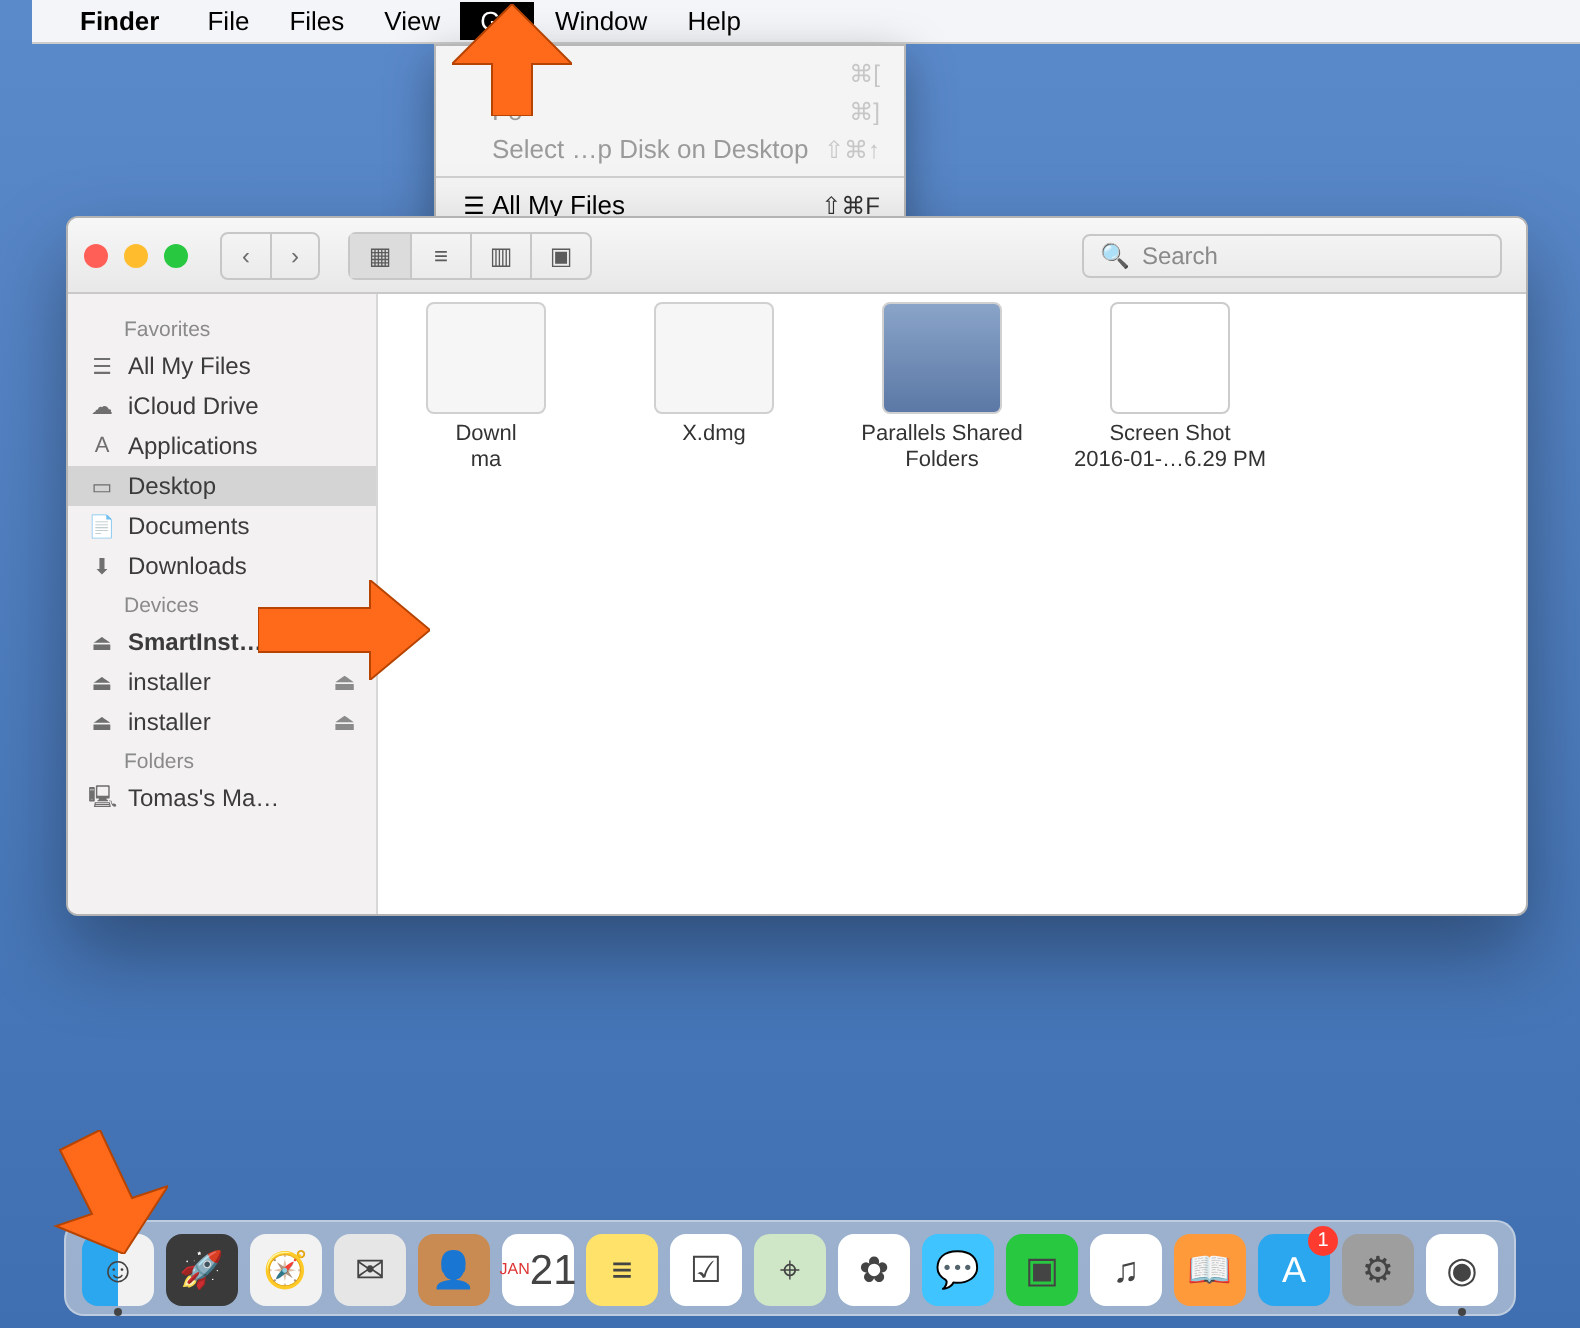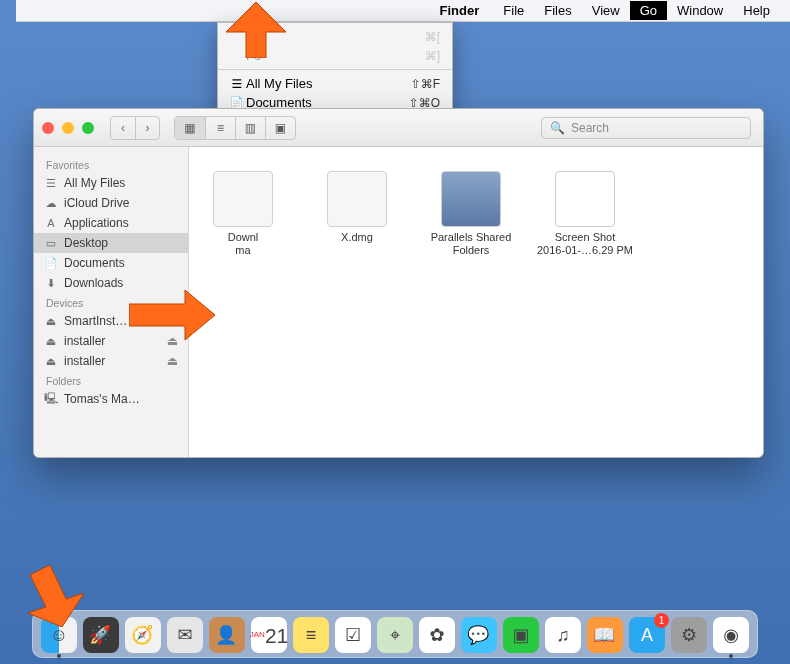--- a/index.html
+++ b/index.html
@@ -1,18 +1,18 @@
 <!DOCTYPE html>
 <html><head>
 <meta charset="utf-8">
 <style>
   * { box-sizing: border-box; margin: 0; padding: 0; font-family: -apple-system, "Helvetica Neue", Arial, sans-serif; }
   body { width: 790px; height: 664px; background: linear-gradient(#5b8acb,#3f6fb0); overflow: hidden; position: relative; }
   
-  .menubar { position: absolute; top:0; left:16px; right:0; height:22px; background: rgba(250,250,250,0.96); display:flex; align-items:center; font-size:13px; padding:0 10px; gap:0; border-bottom:1px solid #ccc;justify-content:flex-end;}
+  .menubar { position: absolute; top:0; left:16px; right:0; height:22px; background: rgba(250,250,250,0.96); display:flex; align-items:center; font-size:13px; padding:0 10px; gap:0; border-bottom:1px solid #ccc;}
   .apple-logo { font-size:14px; margin-right:14px;}
   .app-name { font-weight:600; margin-right:14px;}
   .menu-item { padding:2px 10px; cursor:default; }
   .menu-item.open { background:#000000; color:#fff; }
   
   .dropdown { position:absolute; top:22px; left:217px; width:236px; background:#f4f4f4; border:1px solid #b7b7b7; border-radius:0 0 5px 5px; box-shadow:0 8px 24px rgba(0,0,0,0.35); padding:4px 0; font-size:13px;}
   .dd-row { display:flex; align-items:center; padding:2px 12px 2px 10px; height:19px; color:#000;}
   .dd-row.dis { color:#9a9a9a;}
   .dd-row.sel { background:#2a66d0; color:#fff;}
   .dd-ico { width:18px; display:inline-flex; justify-content:center; font-size:12px;}
@@ -29,25 +29,25 @@
   .nava{width:24px;height:22px;display:flex;align-items:center;justify-content:center;font-size:12px;color:#6a6a6a;}
   .nava+.nava{border-left:1px solid #c7c7c7;}
   .viewseg{display:flex;border:1px solid #c7c7c7;border-radius:4px;margin-left:6px;}
   .viewseg .seg{width:30px;height:22px;display:flex;align-items:center;justify-content:center;font-size:12px;color:#5b5b5b;}
   .viewseg .seg.active{background:#dcdcdc;}
   .viewseg .seg+.seg{border-left:1px solid #c7c7c7;}
   .spacer{flex:1;}
   .search{display:flex;align-items:center;border:1px solid #c7c7c7;border-radius:4px;width:210px;height:22px;padding:0 8px;color:#8a8a8a;font-size:12px;gap:6px;margin-right:4px;}
   .body{flex:1;display:flex;}
   .sidebar{width:155px;background:#f3f1f2;border-right:1px solid #d7d7d7;padding:8px 0;font-size:12px;overflow:hidden;}
-  .sb-head{color:#8a8a8a;font-size:10.5px;padding:4px 12px 2px;font-weight:500;}
+  .sb-head{color:#8a8a8a;font-size:10.5px;padding:4px 28px 2px;font-weight:500;}
   .sb-item{display:flex;align-items:center;gap:6px;padding:2px 10px;height:20px;color:#3b3b3b;}
   .sb-item.sel{background:#d4d4d4;}
   .sb-ico{width:14px;text-align:center;color:#6f6f6f;font-size:11px;}
-  .content{flex:1;padding:24px 6px;display:flex;flex-wrap:wrap;align-content:flex-start;gap:6px 18px;}
+  .content{flex:1;padding:4px 6px;display:flex;flex-wrap:wrap;align-content:flex-start;gap:6px 18px;}
   .fileitem{width:96px;display:flex;flex-direction:column;align-items:center;gap:4px;}
   .fileico{width:60px;height:56px;border:1px solid #d0d0d0;border-radius:4px;background:#f6f6f6;}
   .filelabel{font-size:11px;text-align:center;color:#333;line-height:1.2;}
   
   .dockwrap{position:absolute;left:0;right:0;bottom:6px;display:flex;justify-content:center;}
   .dock{background:rgba(230,230,230,0.55);border:1px solid rgba(255,255,255,0.35);border-radius:10px;padding:6px 8px 4px;display:flex;gap:6px;align-items:flex-end;}
   .dockicon{width:36px;height:36px;border-radius:8px;background:#d9d9d9;display:flex;align-items:center;justify-content:center;font-size:18px;color:#444;position:relative;}
   .dot{position:absolute;bottom:-5px;left:50%;transform:translateX(-50%);width:4px;height:4px;border-radius:50%;background:#444;}
   
   .arrow{position:absolute;pointer-events:none;}
@@ -89,20 +89,25 @@
     <div class="dd-row dis">
       <span class="dd-ico"></span>
       <span class="dd-label">B</span>
       <span class="dd-short">⌘[</span>
     </div>
     <div class="dd-row dis">
       <span class="dd-ico"></span>
       <span class="dd-label">Fo</span>
       <span class="dd-short">⌘]</span>
     </div>
+    <div class="dd-row dis">
+      <span class="dd-ico"></span>
+      <span class="dd-label">Select …p Disk on Desktop</span>
+      <span class="dd-short">⇧⌘↑</span>
+    </div>
     <div class="dd-sep"></div>
     <div class="dd-row">
       <span class="dd-ico">☰</span>
       <span class="dd-label">All My Files</span>
       <span class="dd-short">⇧⌘F</span>
     </div>
     <div class="dd-row">
       <span class="dd-ico">📄</span>
       <span class="dd-label">Documents</span>
       <span class="dd-short">⇧⌘O</span>
@@ -210,21 +215,21 @@
           <span class="sb-ico">📄</span>
           <span style="flex:1;white-space:nowrap;overflow:hidden;text-overflow:ellipsis;">Documents</span>
         </div>
         <div class="sb-item">
           <span class="sb-ico">⬇</span>
           <span style="flex:1;white-space:nowrap;overflow:hidden;text-overflow:ellipsis;">Downloads</span>
         </div>
         <div class="sb-head">Devices</div>
         <div class="sb-item">
           <span class="sb-ico">⏏</span>
-          <span style="flex:1;white-space:nowrap;overflow:hidden;text-overflow:ellipsis;">SmartInst…</span>
+          <span style="flex:1;white-space:nowrap;overflow:hidden;text-overflow:ellipsis;font-weight:bold;">SmartInst…</span>
           <span style="color:#8a8a8a;">⏏</span>
         </div>
         <div class="sb-item">
           <span class="sb-ico">⏏</span>
           <span style="flex:1;white-space:nowrap;overflow:hidden;text-overflow:ellipsis;">installer</span>
           <span style="color:#8a8a8a;">⏏</span>
         </div>
         <div class="sb-item">
           <span class="sb-ico">⏏</span>
           <span style="flex:1;white-space:nowrap;overflow:hidden;text-overflow:ellipsis;">installer</span>

